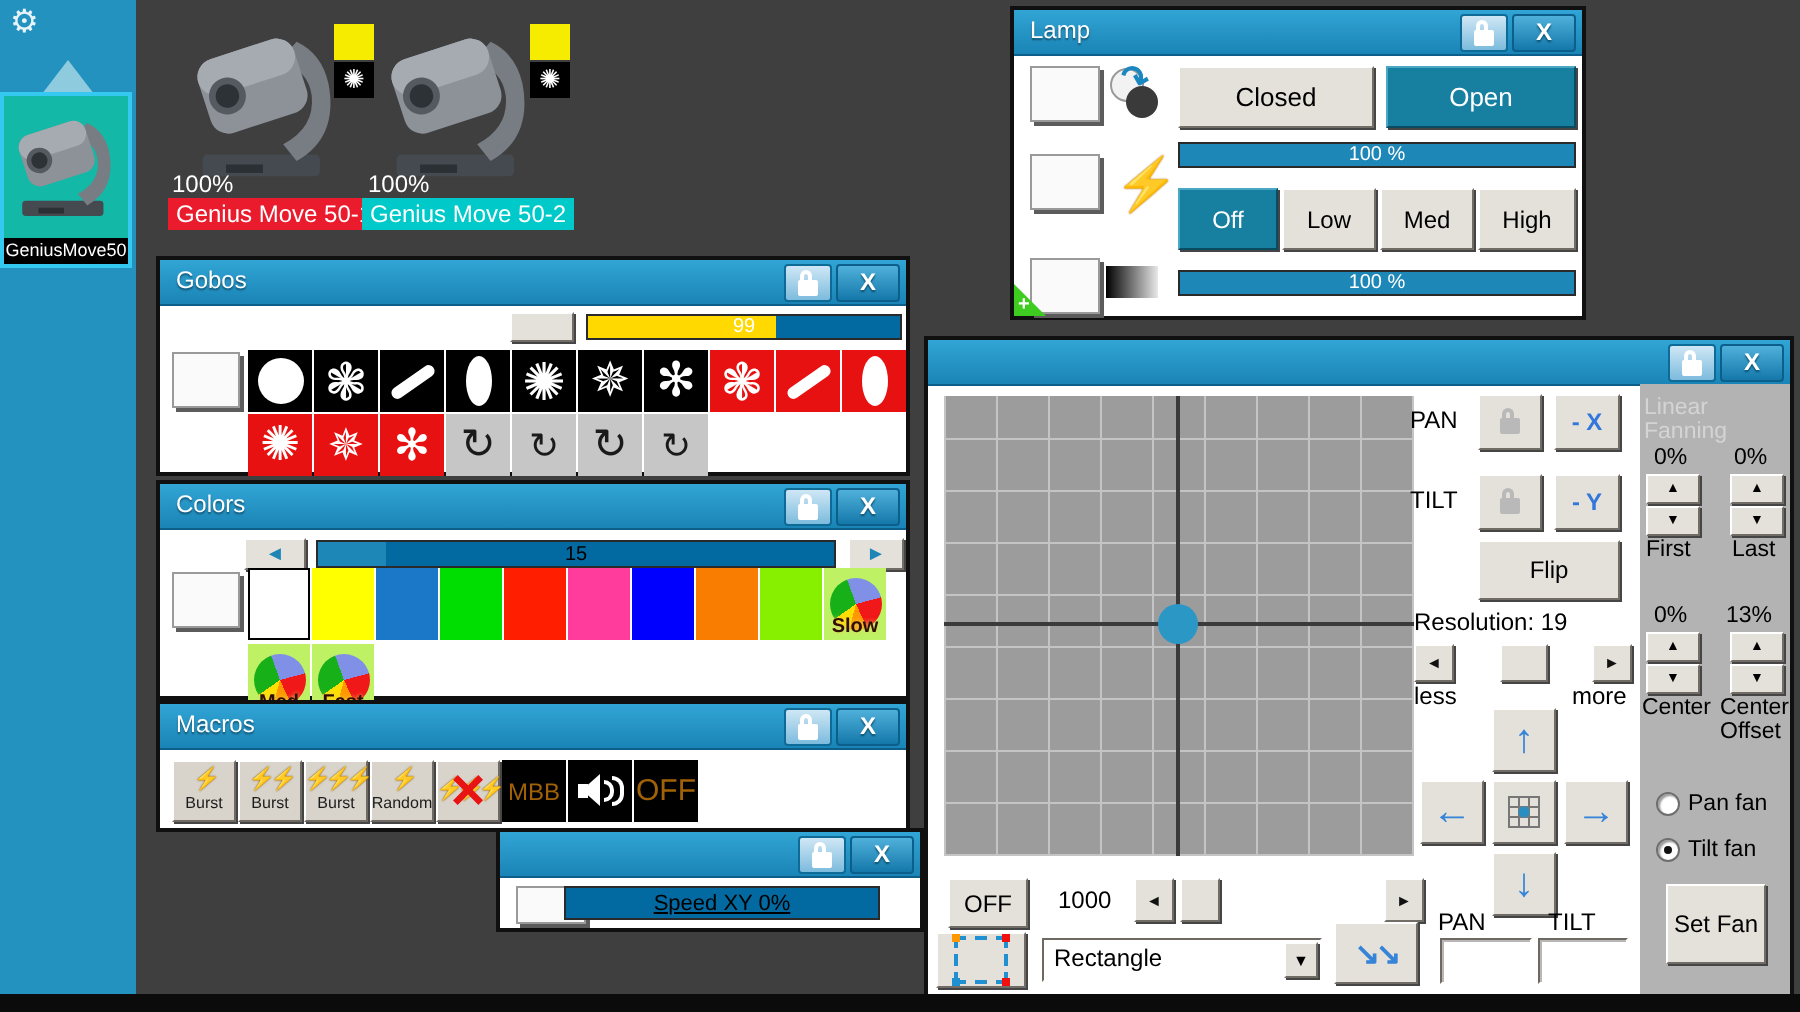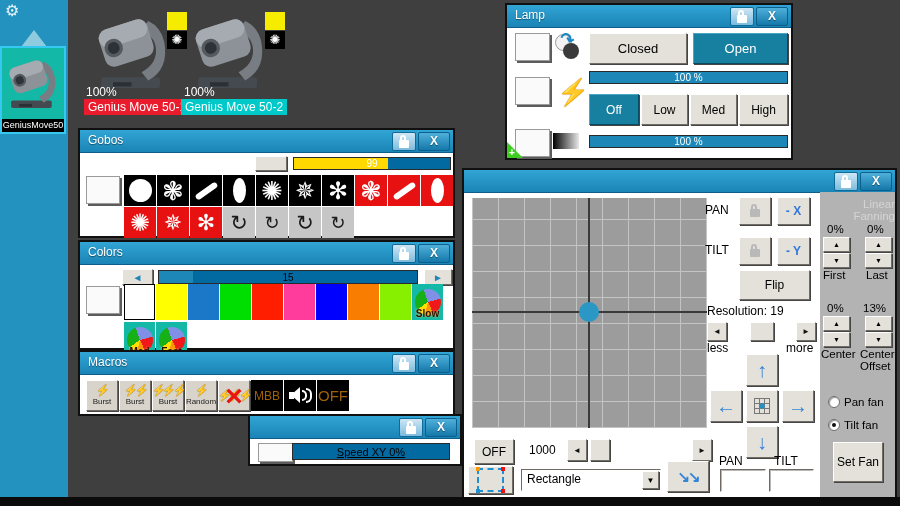--- a/index.html
+++ b/index.html
@@ -53,21 +53,21 @@
   .slbl{position:absolute;left:0;right:0;top:0;bottom:0;text-align:center;font-size:10px;
         display:flex;align-items:center;justify-content:center;}
   
   .row{position:absolute;display:flex;gap:1px;}
   .gobo{width:32px;height:31px;position:relative;display:flex;align-items:center;justify-content:center;}
   .g-circle{width:23px;height:23px;border-radius:50%;}
   .g-bar{width:25px;height:6px;border-radius:3px;transform:rotate(-35deg);}
   .g-ellipse{width:13px;height:25px;border-radius:50%;}
   .g-glyph{line-height:1;}
   .swatch{width:31px;height:36px;box-sizing:border-box;}
-  .wheelbtn{width:31px;height:36px;background:#14b8a6;position:relative;display:flex;
+  .wheelbtn{width:31px;height:36px;background:#bef264;position:relative;display:flex;
             align-items:center;justify-content:center;}
   .wheel{width:26px;height:26px;border-radius:50%;
      background:conic-gradient(from -20deg,#8090e6 0 95deg,#f01818 95deg 175deg,#ff9800 175deg 215deg,#ffdf00 215deg 255deg,#18b018 255deg 360deg);}
   .wheel-lbl{position:absolute;bottom:1px;left:0;right:0;text-align:center;font-size:10px;
      font-weight:bold;color:#2e0e00;text-shadow:0 0 2px #e8d060;}
   .macro{width:32px;height:31px;position:relative;display:flex;flex-direction:column;
          align-items:center;justify-content:center;box-sizing:border-box;}
   .macro-gray{background:#d8d4cc;border-top:1px solid #fff;border-left:1px solid #fff;
          border-right:1px solid #6e6a63;border-bottom:1px solid #6e6a63;box-shadow:1px 1px 0 #454545;}
   .macro-black{background:#000;color:#fff;}
@@ -115,21 +115,21 @@
   .field{position:absolute;background:#fff;border-top:1px solid #6e6a63;border-left:1px solid #6e6a63;
      border-right:1px solid #fff;border-bottom:1px solid #fff;box-shadow:inset 1px 1px 0 #b8b8b8;}
   .dropdown{position:absolute;background:#fff;border-top:1px solid #6e6a63;border-left:1px solid #6e6a63;
      border-right:1px solid #fff;border-bottom:1px solid #fff;box-sizing:border-box;}
   .dd-txt{position:absolute;left:5px;top:2px;font-size:12px;}
   .dd-btn{position:absolute;right:1px;top:1px;bottom:1px;width:17px;}
   .dashedrect{position:relative;width:27px;height:24px;border:2px dashed #2090d0;box-sizing:border-box;}
   .cdot{position:absolute;width:4px;height:4px;}
   
   .fanning{position:absolute;background:#b3b3b3;}
-  .fan-title{position:absolute;color:#d4d4d4;font-size:11.5px;text-align:right;}
+  .fan-title{position:absolute;color:#d4d4d4;font-size:11.5px;}
   .spin{position:absolute;width:27px;height:15px;}
   .radio{position:absolute;width:12px;height:12px;border-radius:50%;background:#fff;
      border:1px solid #6e6e6e;box-shadow:inset 1px 1px 1px #9c9c9c;box-sizing:border-box;}
   .radio.sel:after{content:"";position:absolute;left:3px;top:3px;width:4px;height:4px;
      border-radius:50%;background:#111;}
   .flabel{position:absolute;font-size:11.5px;color:#000;}
 </style>
 </head>
 <body>
 
@@ -382,21 +382,21 @@
   </div>
 
   <div class="panel" style="left:248px;top:414px;width:214px;height:52px">
     <div class="tbar">
       <div class="lockbtn">
           <div class="lk"></div>
         </div>
       <div class="xbtn">X</div>
     </div>
     <div class="wbtn" style="left:8px;top:27px;width:33px;height:17px"></div>
-    <div class="slider" style="left:42px;top:27px;width:158px;height:17px">
+    <div class="slider" style="left:32px;top:27px;width:158px;height:17px">
       <div class="slbl" style="font-size:11px;text-decoration:underline">Speed XY    0%</div>
     </div>
   </div>
 
   <div class="panel" style="left:462px;top:168px;width:435px;height:332px">
     <div class="tbar">
       <div class="lockbtn">
           <div class="lk"></div>
         </div>
       <div class="xbtn">X</div>

